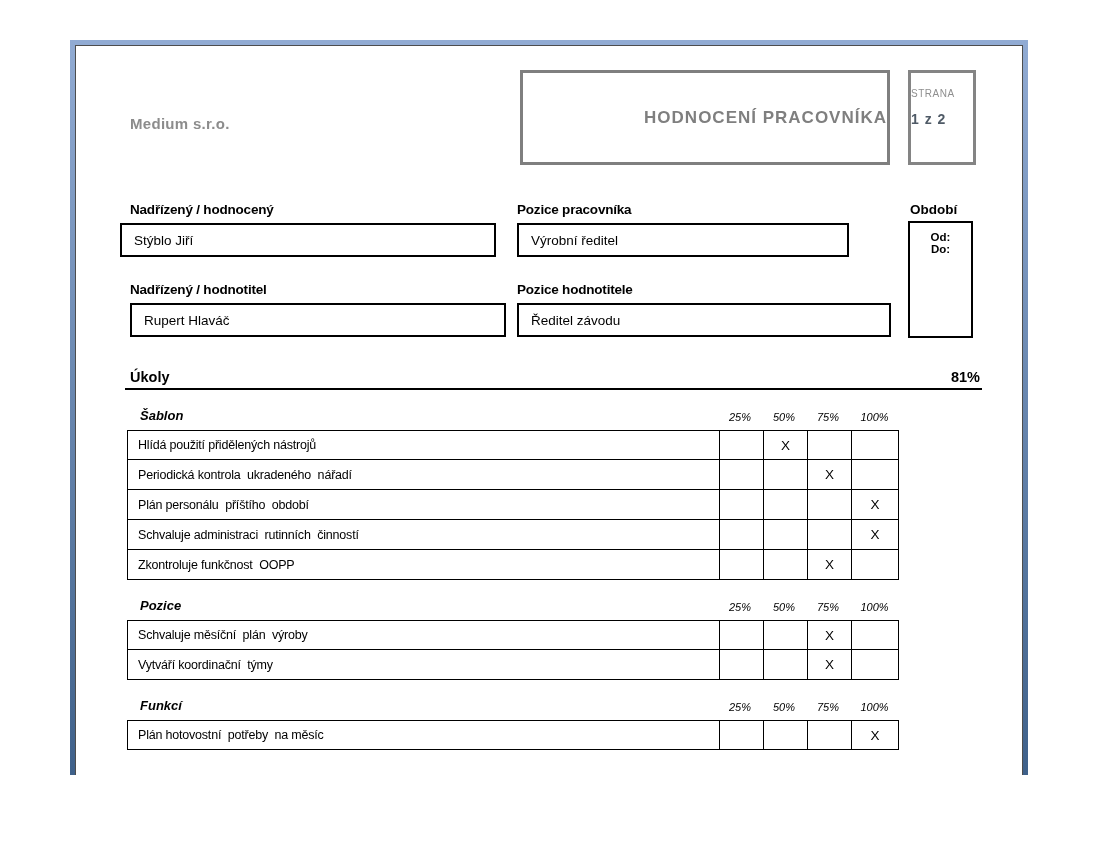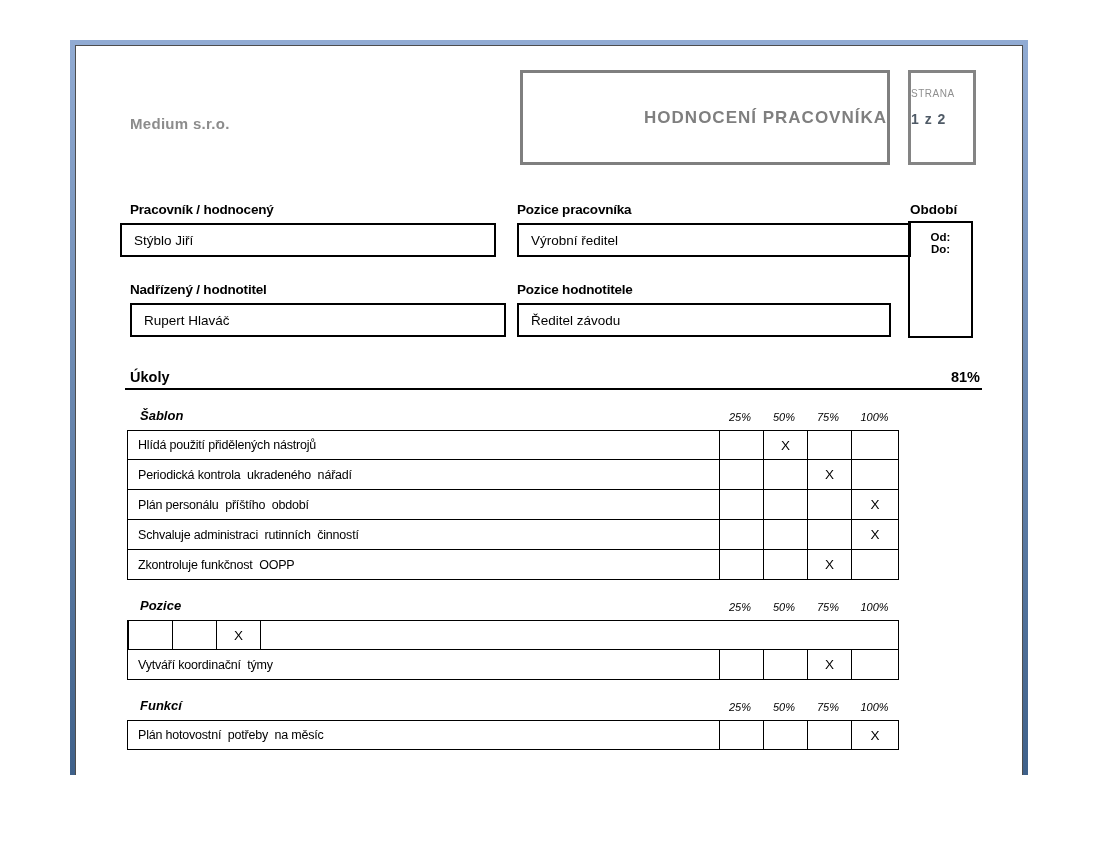--- a/index.html
+++ b/index.html
@@ -71,25 +71,25 @@
 
 <div class="title-box">
   <span>HODNOCENÍ PRACOVNÍKA</span>
 </div>
 
 <div class="strana-box">
   <div class="strana-label">STRANA</div>
   <div class="strana-value">1 z 2</div>
 </div>
 
-<div class="fld-label" style="left:130px; top:202px;">Pracovník / hodnocený</div>
+<div class="fld-label" style="left:130px; top:202px;">Nadřízený / hodnocený</div>
 <div class="fld-box" style="left:120px; top:223px; width:376px;">Stýblo Jiří</div>
 
 <div class="fld-label" style="left:517px; top:202px;">Pozice pracovníka</div>
-<div class="fld-box" style="left:517px; top:223px; width:394px;">Výrobní ředitel</div>
+<div class="fld-box" style="left:517px; top:223px; width:332px;">Výrobní ředitel</div>
 
 <div class="obdobi-label">Období</div>
 <div class="obdobi-box">
   <div class="obdobi-od">Od:</div>
   <div class="obdobi-do">Do:</div>
 </div>
 
 <div class="fld-label" style="left:130px; top:282px;">Nadřízený / hodnotitel</div>
 <div class="fld-box" style="left:130px; top:303px; width:376px;">Rupert Hlaváč</div>
 
@@ -148,20 +148,21 @@
     </div>
     <div class="group">
       <div class="group-header">
         <div class="group-name">Pozice</div>
         <div class="pct">25%</div>
         <div class="pct">50%</div>
         <div class="pct">75%</div>
         <div class="pct last">100%</div>
       </div>
       <div class="trow rfirst">
+        <div class="tcell-label">Schvaluje měsíční  plán  výroby</div>
         <div class="tcell-mark"></div>
         <div class="tcell-mark"></div>
         <div class="tcell-mark">X</div>
         <div class="tcell-mark last"></div>
       </div>
       <div class="trow">
         <div class="tcell-label">Vytváří koordinační  týmy</div>
         <div class="tcell-mark"></div>
         <div class="tcell-mark"></div>
         <div class="tcell-mark">X</div>

